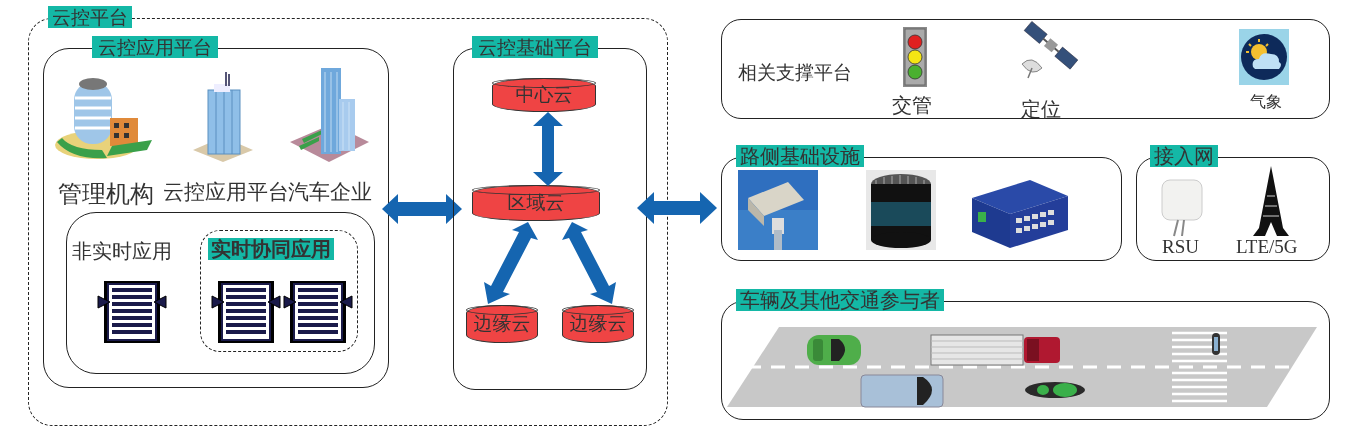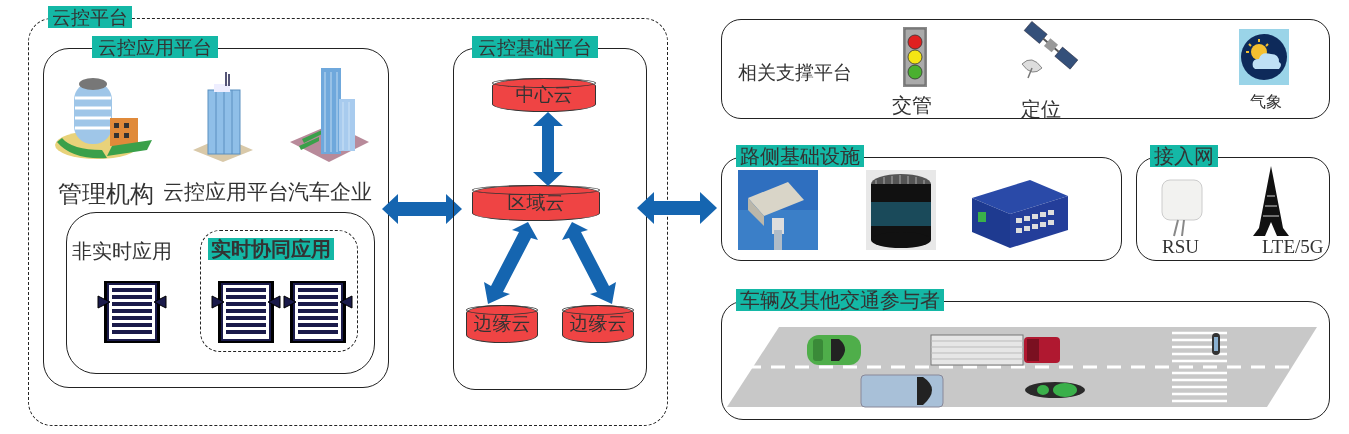--- a/index.html
+++ b/index.html
@@ -254,21 +254,21 @@
 <div class="label latin" style="left:1162px; top:236px; font-size:19px;">RSU</div>
 
 <svg style="left:1253px; top:166px;" width="36" height="70" viewBox="0 0 36 70">
   <path d="M18 0 L20 10 L30 62 L36 70 L24 70 L18 56 L12 70 L0 70 L6 62 L16 10Z" fill="#111"></path>
   <g stroke="#fff" stroke-width="0.8">
       <line x1="14" y1="30" x2="22" y2="30"></line>
       <line x1="12" y1="40" x2="24" y2="40"></line>
       <line x1="10" y1="50" x2="26" y2="50"></line>
     </g>
 </svg>
-<div class="label latin" style="left:1236px; top:236px; font-size:19px;margin-left:26px;">LTE/5G</div>
+<div class="label latin" style="left:1236px; top:236px; font-size:19px;">LTE/5G</div>
 
 <div class="box" style="left:721px; top:301px; width:609px; height:119px; border-radius:22px;"></div>
 <div class="title" style="left:736px; top:289px; font-size:20px; padding:0 4px;">车辆及其他交通参与者</div>
 
 <svg style="left:727px; top:327px;" width="590" height="82" viewBox="0 0 590 82">
   <path d="M52 0 L590 0 L540 80 L0 80Z" fill="#c8c8c8"></path>
   <line x1="20" y1="40" x2="570" y2="40" stroke="#fff" stroke-width="3" stroke-dasharray="14 10"></line>
   <g stroke="#fff" stroke-width="2.5">
     <line x1="445" y1="6" x2="500" y2="6"></line>
       <line x1="445" y1="13" x2="500" y2="13"></line>

